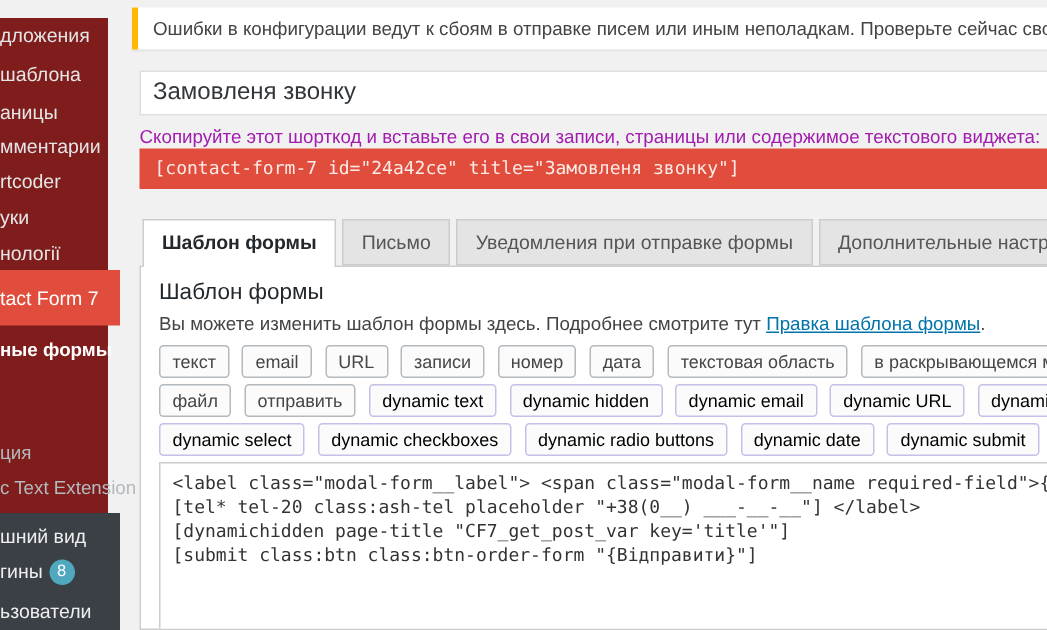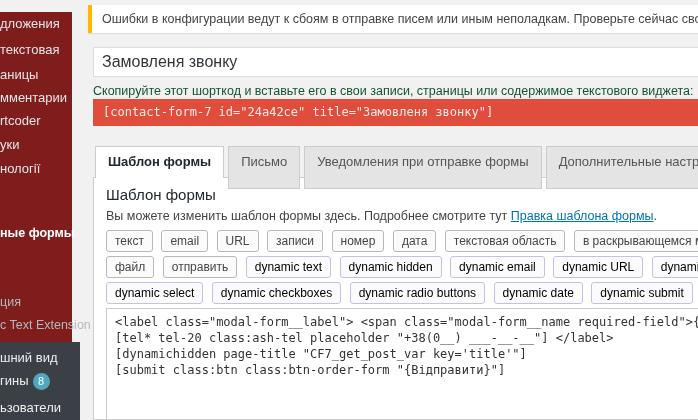--- a/index.html
+++ b/index.html
@@ -40,32 +40,32 @@
     white-space:nowrap; color:#444;
   }
   a.link { color:#0073aa; text-decoration:underline; cursor:pointer; }
 
   
   .title-input {
     position:absolute; left:93px; top:47px; width:618px; height:30px;
     border:1px solid #ddd; background:#fff; padding:0 8px;
     font-family:"Liberation Sans", sans-serif; font-size:16px; color:#32373c;
   }
-  .shortcode-hint { position:absolute; left:93px; top:84px; font-size:12.5px; color:#14532d; white-space:nowrap; }
+  .shortcode-hint { position:absolute; left:93px; top:84px; font-size:12.5px; color:#a21caf; white-space:nowrap; }
   .shortcode-box {
     position:absolute; left:93px; top:99px; width:618px; height:27px;
     background:#e14d3d; color:#feeae6;
     font-family:"DejaVu Sans Mono", monospace; font-size:12px; line-height:27px;
     padding:0 10px; white-space:nowrap;
   }
 
   
   .tabs { position:absolute; left:95px; top:146px; height:32px; display:flex; white-space:nowrap; z-index:2; }
   .tab {
-    height:43px; line-height:29px; padding:0 12px; margin-right:4px;
+    height:31px; line-height:29px; padding:0 12px; margin-right:4px;
     background:#e4e4e4; border:1px solid #ccc; font-size:13px; color:#555; cursor:pointer;
   }
   .tab.active {
     background:#fff; color:#23282d; font-weight:bold; height:32px; border-bottom:none;
   }
 
   
   .panel {
     position:absolute; left:93px; top:177px; width:620px; height:243px;
     background:#fff; border:1px solid #ccc; padding:6px 12px; overflow:hidden;
@@ -86,27 +86,31 @@
     color:#333; resize:none; white-space:pre; overflow:hidden;
   }
 </style>
 </head>
 <body>
 
 <div class="sidebar">
   <div class="sidebar-bottom-bg"></div>
 
   <div class="menu-item" style="top:4px">дложения</div>
-  <div class="menu-item" style="top:30px">текстовая</div>
+  <div class="menu-item" style="top:30px">шаблона</div>
   <div class="menu-item" style="top:55px">аницы</div>
   <div class="menu-item" style="top:78px">мментарии</div>
   <div class="menu-item" style="top:101px">rtcoder</div>
   <div class="menu-item" style="top:125px">уки</div>
   <div class="menu-item" style="top:149px">нології</div>
 
+  <div class="cf7-current">
+    <span>tact Form 7</span>
+    <span class="cf7-arrow"></span>
+  </div>
 
   <div class="submenu-item current" style="top:214px">ные формы</div>
   <div class="submenu-item" style="top:283px">ция</div>
   <div class="submenu-item" style="top:306px">c Text Extension</div>
 
   <div class="bottom-item" style="top:338px">шний вид</div>
   <div class="bottom-item" style="top:361px">
     <span>гины</span><span class="badge">8</span>
   </div>
   <div class="bottom-item" style="top:388px">ьзователи</div>

